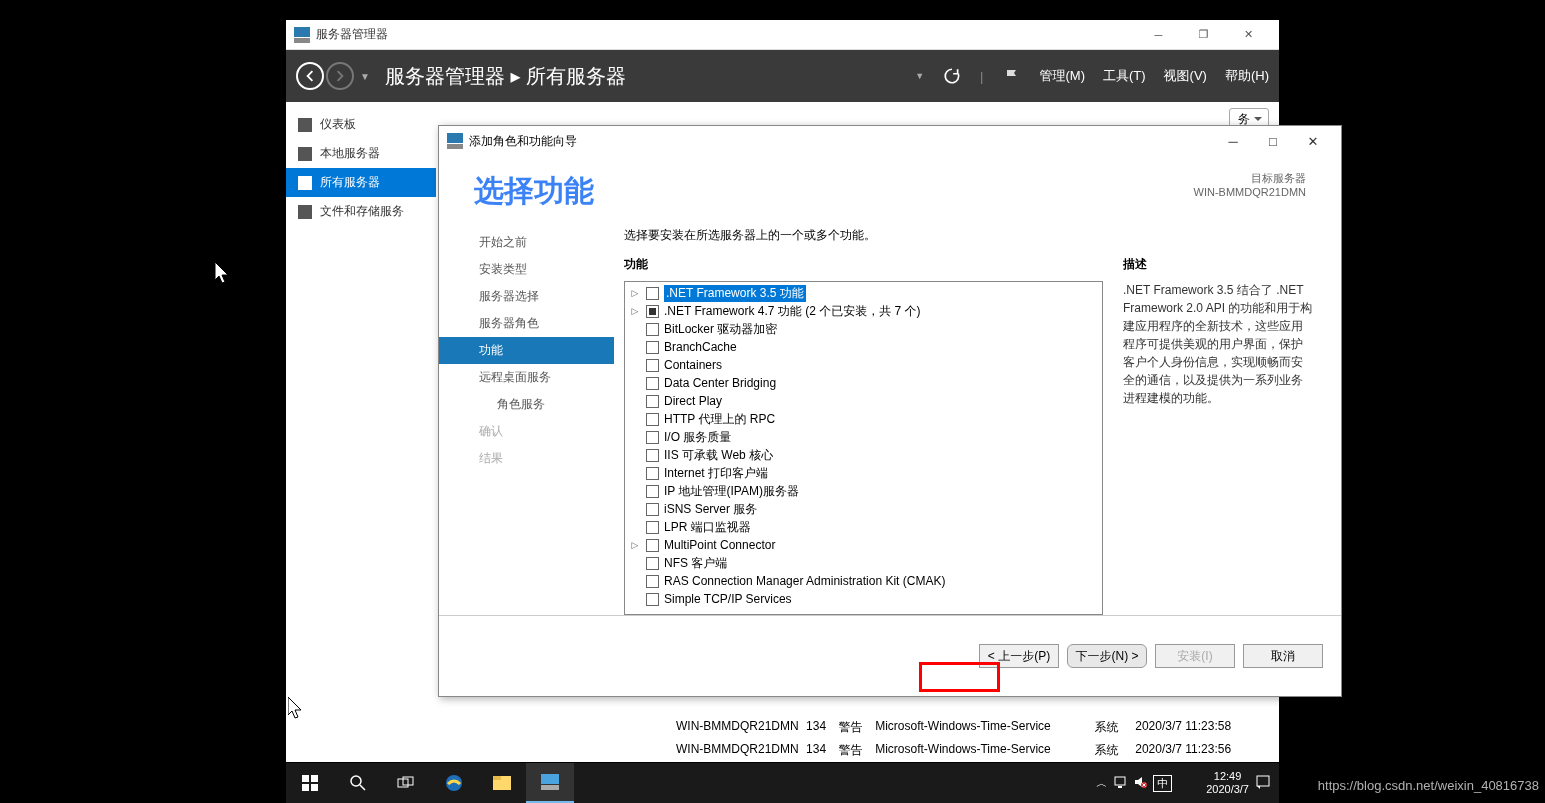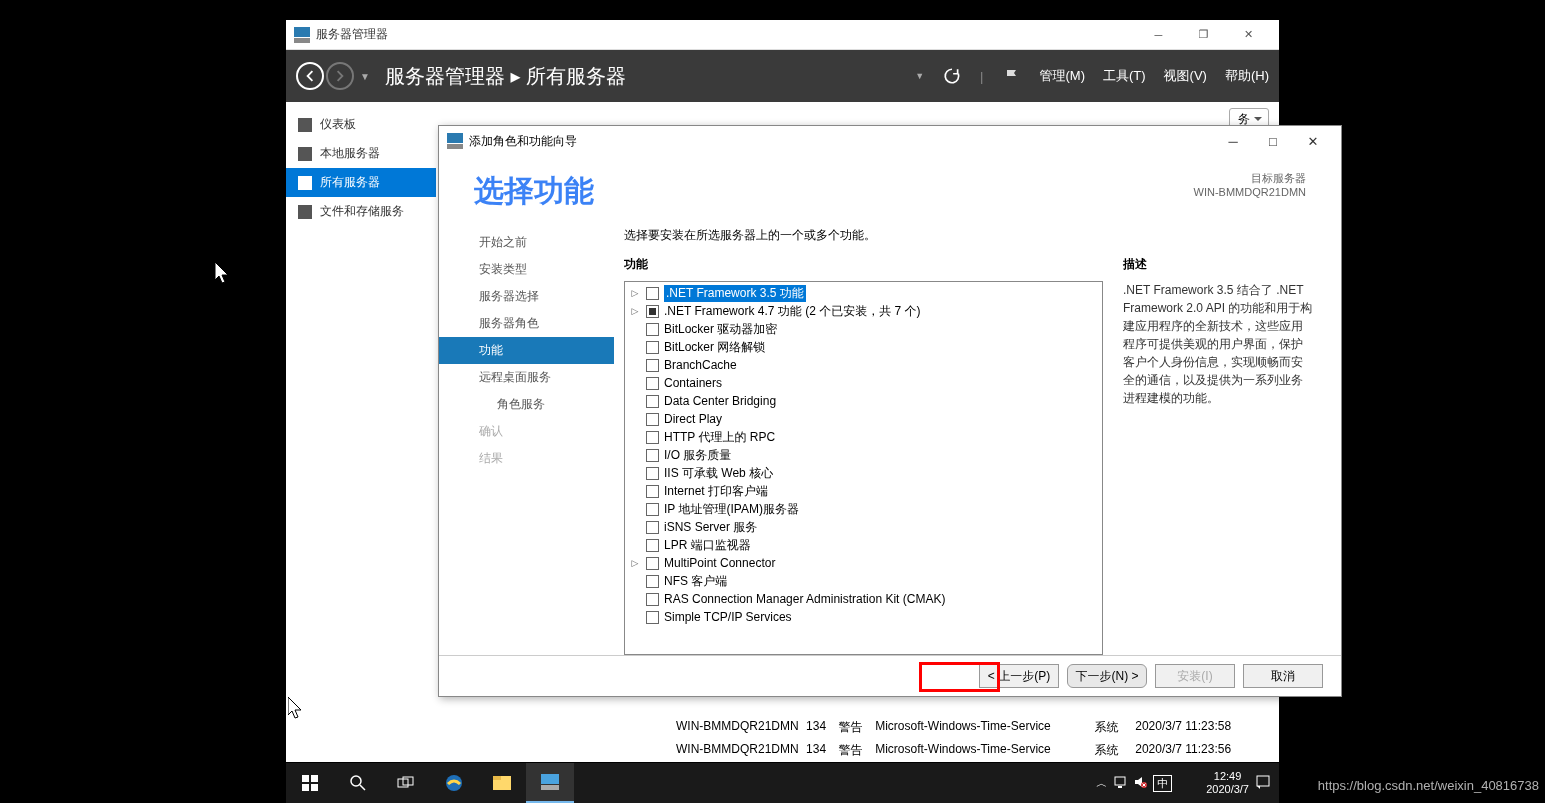--- a/index.html
+++ b/index.html
@@ -51,21 +51,21 @@
 .feat-col .lbl, .desc-col .lbl { font-weight:bold; margin-bottom:8px; }
 .feat-tree { border:1px solid #888; flex:1; overflow-y:scroll; overflow-x:scroll; padding:2px 0; background:#fff; }
 .feat-tree::-webkit-scrollbar{width:17px;height:17px;} .feat-tree::-webkit-scrollbar-track{background:#f0f0f0;} .feat-tree::-webkit-scrollbar-thumb{background:#c1c1c1;}
 .fnode { display:flex; align-items:center; padding:0 4px; font-size:12px; white-space:nowrap; height:18px;}
 .fnode .exp { width:12px; text-align:center; color:#666; font-size:9px;}
 .fnode .cbx { width:13px; height:13px; border:1px solid #666; margin:0 5px; display:flex; align-items:center; justify-content:center;}
 .fnode .cbx.partial:after { content:""; width:7px; height:7px; background:#333; }
 .fnode.selected .txt { background:#0078d7; color:#fff; padding:0 2px;}
 .desc-col { width:190px; }
 .desc-col p { line-height:1.5; color:#333; }
-.wiz-footer { border-top:1px solid #ccc; padding:8px 18px; display:flex; justify-content:flex-end; gap:8px; }
+.wiz-footer { border-top:1px solid #ccc; padding:28px 18px; display:flex; justify-content:flex-end; gap:8px; }
 .wiz-footer button { min-width:80px; height:24px; font-size:12px; background:#f0f0f0; border:1px solid #999; }
 .wiz-footer button.primary { background:#e8e8e8;border-radius:6px; }
 .wiz-footer button:disabled { color:#aaa; }
 .red-box { position:absolute; border:3px solid red; pointer-events:none; z-index:60;}
 .taskbar { position:absolute; left:286px; bottom:0; width:993px; height:40px; background:#1a1a1a; display:flex; align-items:center; color:#fff; }
 .tb-item { width:48px; height:40px; display:flex; align-items:center; justify-content:center; }
 .tb-item.active { background:#333; border-bottom:2px solid #76b9ed; }
 .tb-tray { margin-left:auto; display:flex; align-items:center; gap:6px; padding-right:8px; font-size:11px; }
 .tb-clock { text-align:center; line-height:1.2;margin-left:28px; }
 .cursor { position:absolute; z-index:100; pointer-events:none; }
@@ -222,25 +222,20 @@
               </div>
               <div class="fnode">
                 <span class="exp">▷</span>
                 <span class="cbx partial"></span>
                 <span class="txt">.NET Framework 4.7 功能 (2 个已安装，共 7 个)</span>
               </div>
               <div class="fnode">
                 <span class="exp"></span>
                 <span class="cbx"></span>
                 <span class="txt">BitLocker 驱动器加密</span>
-              </div>
-              <div class="fnode">
-                <span class="exp"></span>
-                <span class="cbx"></span>
-                <span class="txt">BitLocker 网络解锁</span>
               </div>
               <div class="fnode">
                 <span class="exp"></span>
                 <span class="cbx"></span>
                 <span class="txt">BranchCache</span>
               </div>
               <div class="fnode">
                 <span class="exp"></span>
                 <span class="cbx"></span>
                 <span class="txt">Containers</span>

